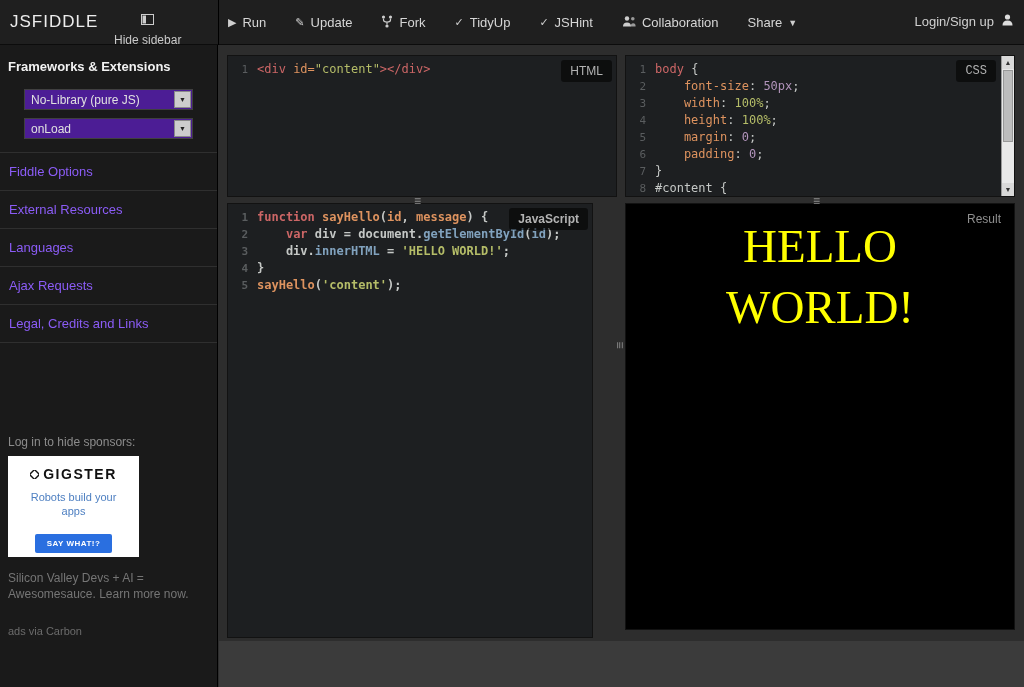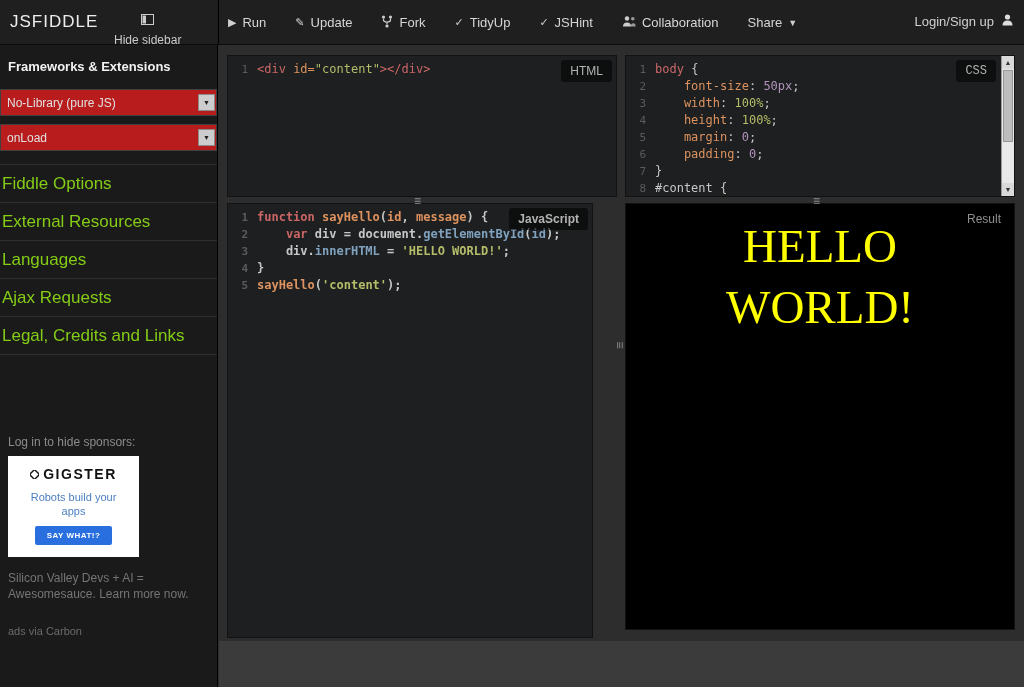--- a/index.html
+++ b/index.html
@@ -19,37 +19,37 @@
   .tb-btn { display:flex; align-items:center; gap:6px; color:#d6d6d6; font-size:13px; cursor:pointer; }
   .tb-icon { font-size:11px; color:#cfcfcf; }
   .caret { font-size:9px; color:#cfcfcf; }
   .login { position:absolute; right:10px; top:13px; display:flex; align-items:center;
            gap:7px; color:#d0d0d0; font-size:13px; cursor:pointer; }
 
   
   .sidebar { position:absolute; left:0; top:45px; width:218px; bottom:0;
              background:#1a1a1a; border-right:1px solid #000; z-index:5; }
   .fw-heading { padding:14px 8px 9px; color:#f2f2f2; font-weight:bold; font-size:13px; }
-  .select { margin:6px 0 8px; height:27px; background:#b91c1c; border:1px solid #404040;
+  .select { margin:6px 24px 8px; height:21px; background:#4c1d95; border:1px solid #404040;
             display:flex; align-items:center; cursor:pointer; }
   .select .val { flex:1; padding-left:6px; color:#e0e0e0; font-size:12px; white-space:nowrap;
                  overflow:hidden; }
   .select .arrow { width:17px; height:17px; margin-right:1px; background:#cdcdcd;
                    border:1px solid #8a8a8a; color:#222; font-size:7px; display:flex;
                    align-items:center; justify-content:center; }
   .accordion { margin-top:13px; border-top:1px solid #2f2f2f; }
-  .acc-item { height:38px; line-height:38px; padding-left:2px; color:#84cc16; font-size:17px;
+  .acc-item { height:38px; line-height:38px; padding-left:9px; color:#8b5cf6; font-size:13px;
               border-bottom:1px solid #2f2f2f; cursor:pointer; }
   .sponsors { position:absolute; top:390px; left:8px; right:24px; }
   .sponsor-note { color:#8c8c8c; font-size:12px; }
   .ad-card { margin-top:7px; width:131px; height:101px; background:#ffffff; text-align:center;
              overflow:hidden; }
   .ad-brand { margin-top:10px; display:flex; align-items:center; justify-content:center;
               gap:4px; color:#111; font-size:14px; font-weight:bold; letter-spacing:1.5px; }
-  .ad-tagline { margin:8px auto 0; width:90px; color:#4d7fc1; font-size:11px; line-height:14px; }
+  .ad-tagline { margin:8px auto 8px; width:90px; color:#4d7fc1; font-size:11px; line-height:14px; }
   .ad-btn { display:inline-block; margin-top:8px; background:#2a6fe0; color:#fff;
             font-size:8px; font-weight:bold; letter-spacing:.5px; padding:5px 12px;
             border-radius:2px; cursor:pointer; }
   .ad-caption { margin-top:13px; color:#757575; font-size:12px; line-height:16px; width:190px; }
   .ads-via { margin-top:23px; color:#6b6b6b; font-size:11px; cursor:pointer; }
 
   
   .bottom-strip { position:absolute; left:219px; right:0; top:641px; bottom:0; background:#3b3b3b; }
   .panel { position:absolute; background:#1d1f21; border:1px solid #121212; overflow:hidden; z-index:6; }
   #panel-html   { left:227px; top:55px;  width:390px; height:142px; }

